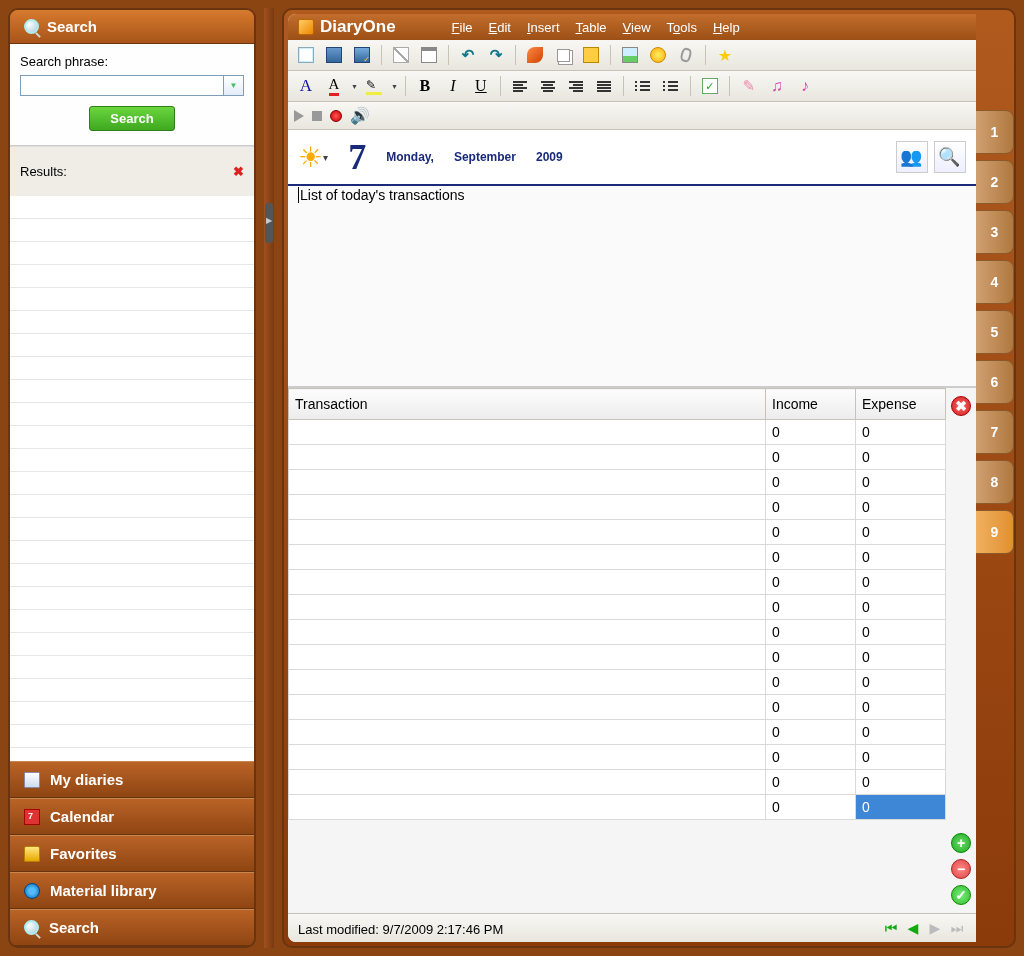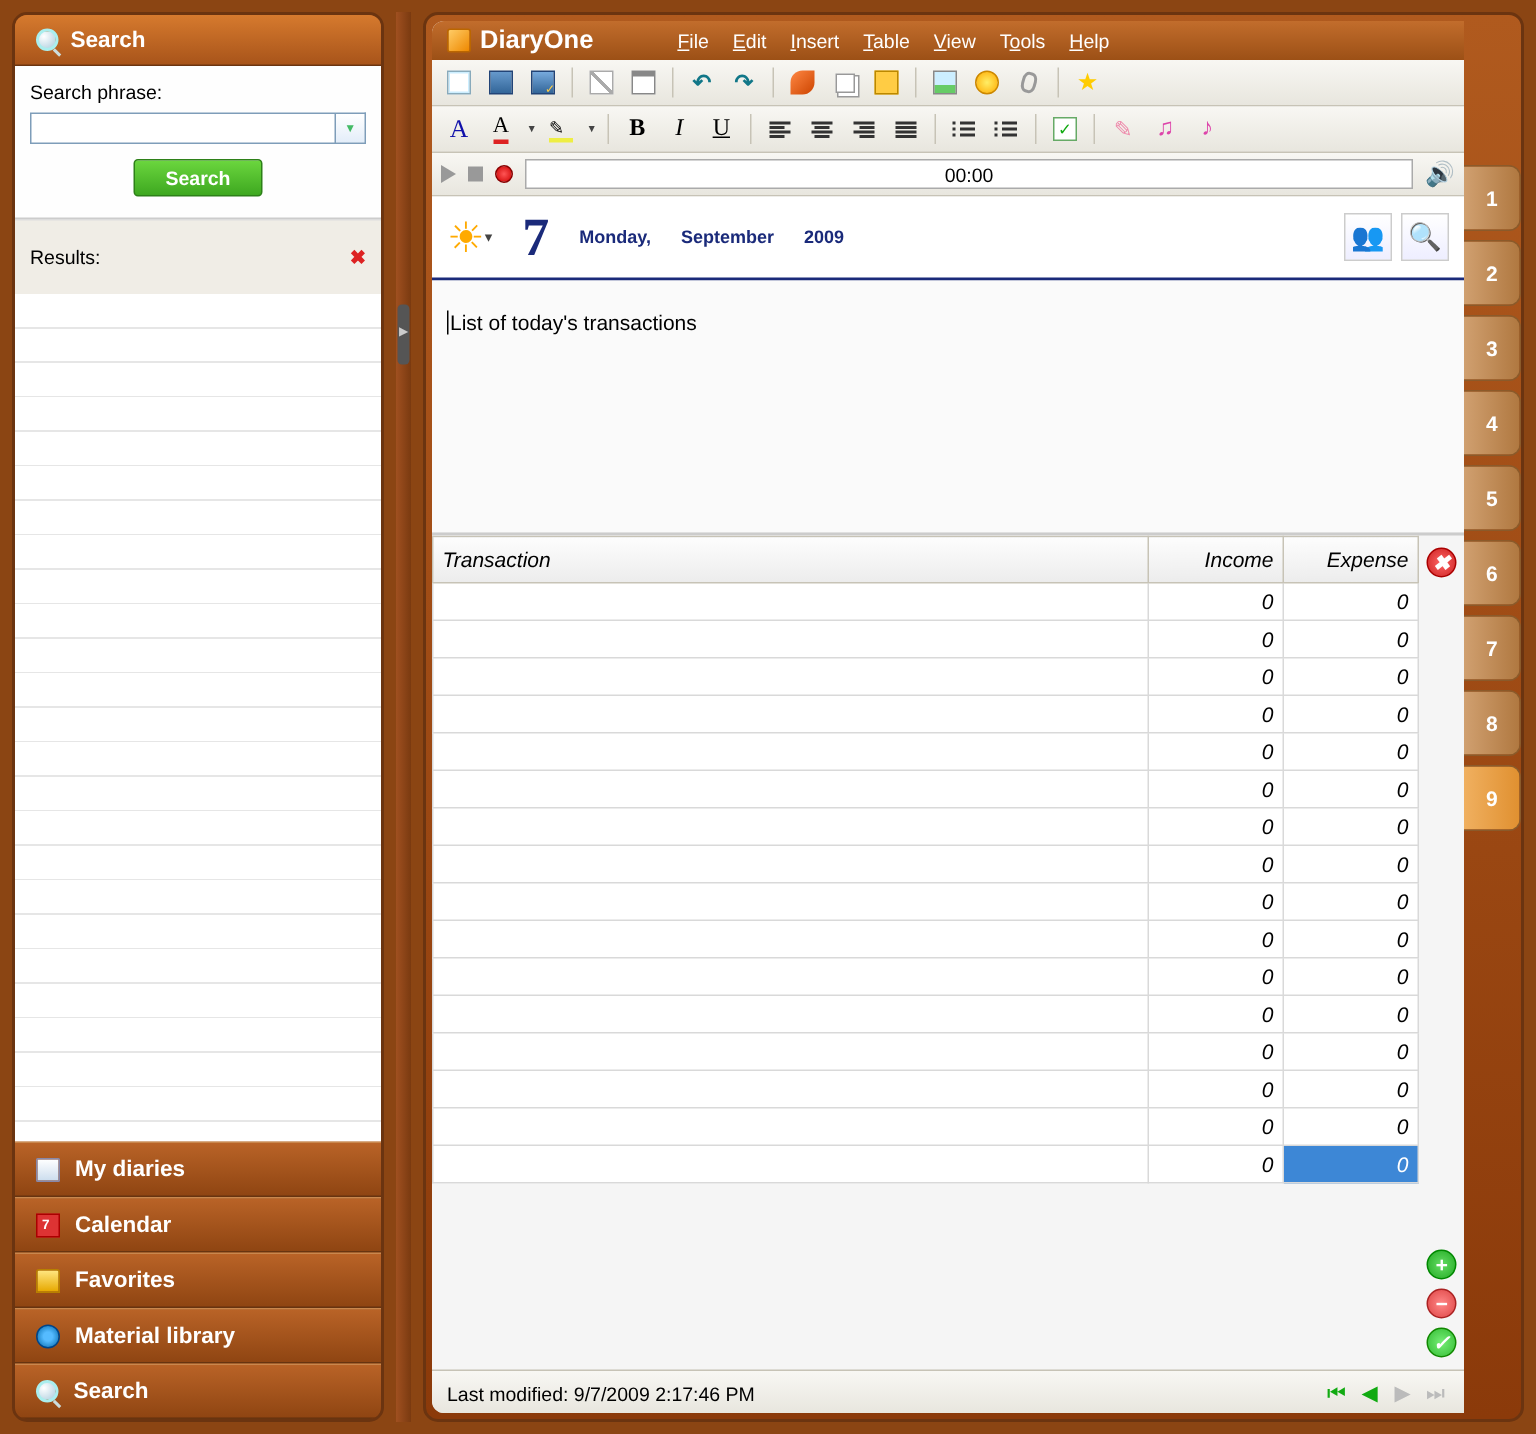--- a/index.html
+++ b/index.html
@@ -177,38 +177,37 @@
   background:#fff; border-bottom:2px solid #1a2a7a;
   padding: 6px 10px; display:flex; align-items:center; gap:20px;
 }
 .weather { font-size:28px; color:#fa0; cursor:pointer; display:flex; align-items:center; }
 .day-num { font-size:36px; font-weight:bold; color:#1a2a7a; font-family:"Times New Roman"; }
 .date-text { font-size:12px; font-weight:bold; color:#1a2a7a; }
 .date-right { margin-left:auto; display:flex; gap:6px; }
 .dbtn { width:32px; height:32px; border:1px solid #ccc; background:linear-gradient(180deg,#fff,#eef); display:flex; align-items:center; justify-content:center; cursor:pointer; font-size:18px; }
 
 .editor-area {
-  background:#fafafa; padding:20px 10px; font-size:14px;
-  height: 168px; overflow:auto;
+  background:#fafafa; padding:1px 10px; font-size:14px;
+  height: 200px; overflow:auto;
 }
 .editor-area .cursor-line { border-left: 1px solid #000; padding-left:1px; }
 
 .transaction-area {
   flex:1; display:flex; background:#f5f5f5;
   border-top: 2px solid #ccc;
   overflow:hidden;
-  font-style:italic;
 }
 .trans-table {
   flex:1; overflow:auto;
 }
 .trans-table table { width:100%; border-collapse:collapse; background:#fff; }
 .trans-table th { background:linear-gradient(180deg,#fdfdfd,#ececec); border:1px solid #c7c3b6; padding:7px 6px; text-align:left; font-weight:normal; font-size:14px; }
 .trans-table td { border:1px solid #d9d9d9; padding:4px 6px; font-size:14px; height:21px; }
-.trans-table th.num, .trans-table td.num { text-align:right; }
+.trans-table th.num, .trans-table td.num { text-align:left; }
 .sel-cell { background:#3d87d6; color:#fff; }
 .trans-ctrl { width:30px; display:flex; flex-direction:column; align-items:center; padding:8px 0; gap:6px; justify-content:space-between; }
 .trans-ctrl .bottom { display:flex; flex-direction:column; gap:6px; }
 .circ-btn { width:20px; height:20px; border-radius:50%; display:flex; align-items:center; justify-content:center; color:#fff; font-weight:bold; cursor:pointer; font-size:14px; }
 .cb-del { background: radial-gradient(circle,#f66,#c22); border:1px solid #a00; }
 .cb-add { background: radial-gradient(circle,#6d6,#2a2); border:1px solid #080; }
 .cb-remove { background: radial-gradient(circle,#f88,#d44); border:1px solid #a22; }
 .cb-ok { background: radial-gradient(circle,#7e7,#3b3); border:1px solid #180; }
 
 .statusbar {
@@ -455,23 +454,20 @@
         </div>
       <div class="tbtn">
           <span class="music">♪</span>
         </div>
     </div>
 
     <div class="audio-bar">
       <div class="play-btn"></div>
       <div class="stop-btn"></div>
       <div class="rec-btn"></div>
-      <div class="audio-track">
-        <span>00:00</span>
-      </div>
       <span class="speaker">🔊</span>
     </div>
 
     <div class="date-bar">
       <div class="weather">☀<span style="font-size:10px;color:#444">▾</span></div>
       <span class="day-num">7</span>
       <span class="date-text">Monday,</span>
       <span class="date-text">September</span>
       <span class="date-text">2009</span>
       <div class="date-right">

